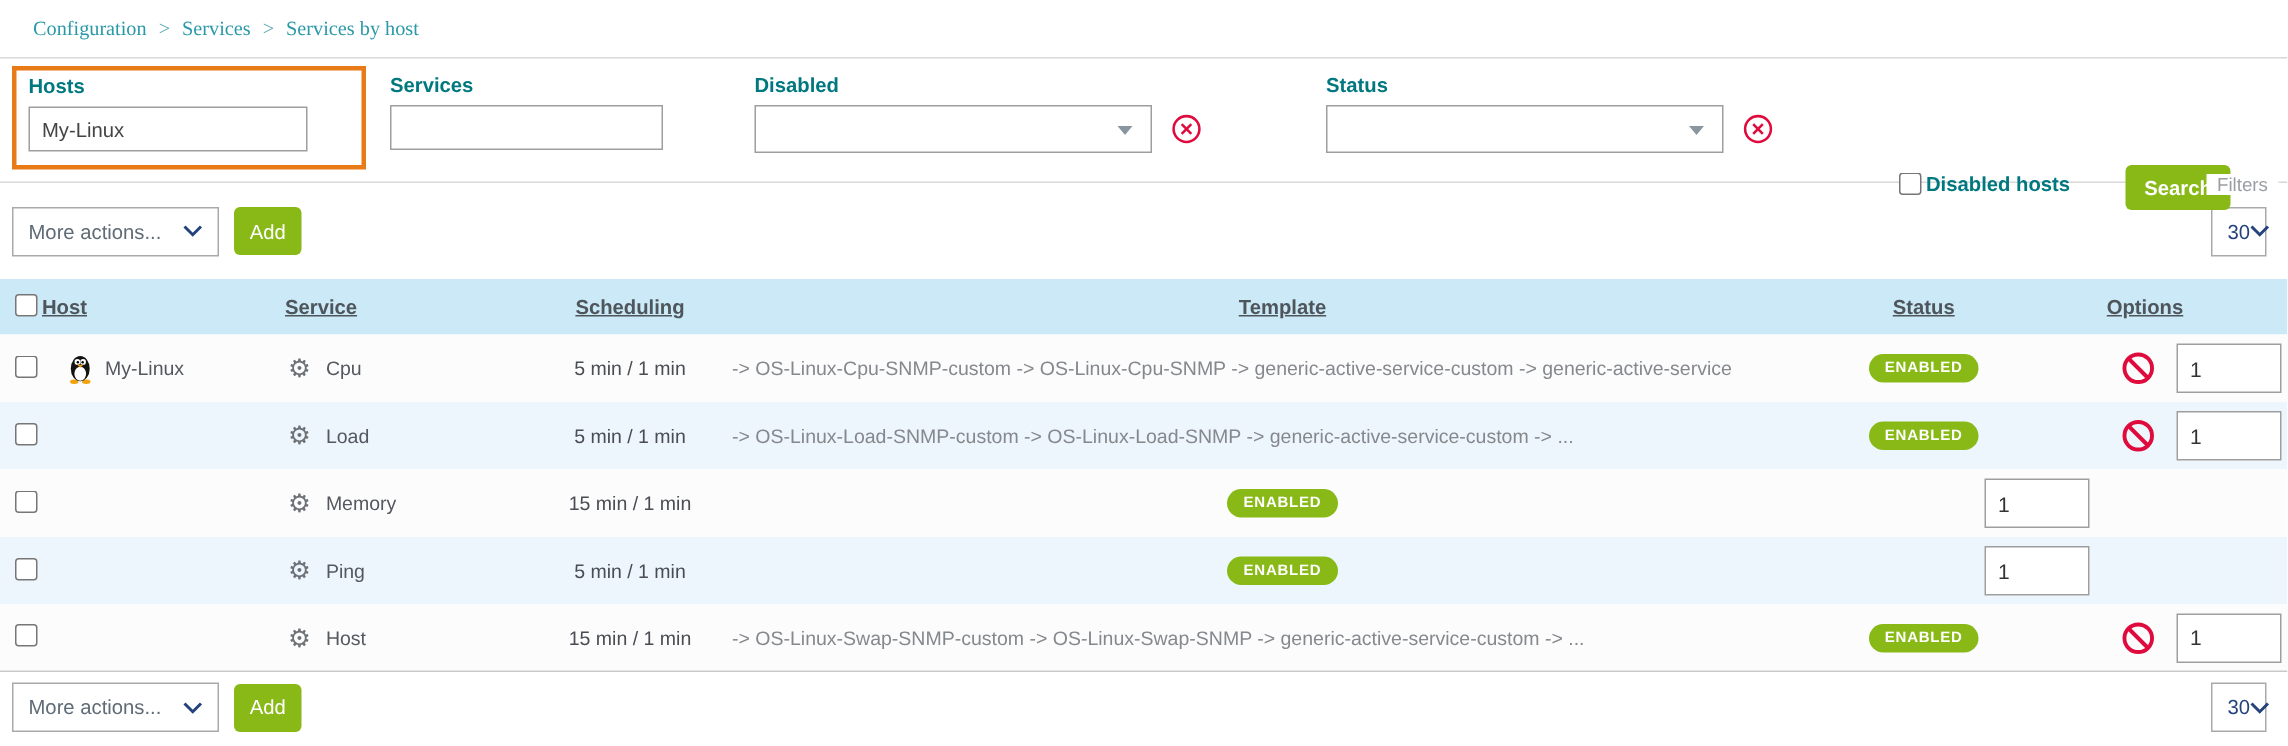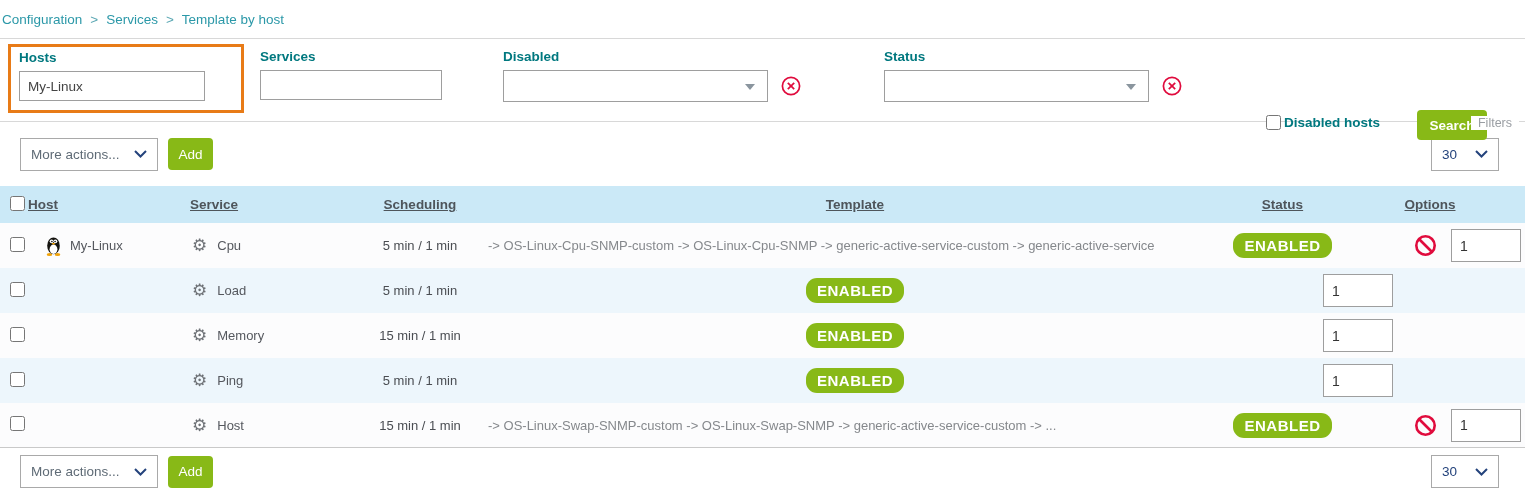--- a/index.html
+++ b/index.html
@@ -1,20 +1,20 @@
 <!DOCTYPE html>
 <html><head>
 <meta charset="utf-8">
 <style>
   * { margin:0; padding:0; box-sizing:border-box; }
   html,body { width:1525px; height:497px; background:#fff; overflow:hidden; }
   body { font-family:"Liberation Sans","DejaVu Sans",sans-serif; font-size:13px; color:#55585e; position:relative; }
 
   
-  .breadcrumb { height:38px; display:flex; align-items:center; gap:8px; padding-left:2px; color:#2b98a8; font-size:13.5px; }
+  .breadcrumb { height:38px; display:flex; align-items:center; gap:8px; padding-left:22px; color:#2b98a8; font-size:13.5px;font-family:Liberation Serif, serif; }
   .breadcrumb .sep { color:#5aa7b3; }
 
   
   .filter-panel { position:relative; height:84px; border-top:1px solid #d8d8d8; border-bottom:1px solid #d8d8d8; background:#fff; }
   .flabel { color:#00787f; font-weight:bold; font-size:13.5px; display:block; }
   .group { position:absolute; top:10px; }
   .hosts-box { position:absolute; left:8px; top:5px; border:3px solid #e87b17; padding:3px 16px 9px 8px; width:236px; }
   .txt-input { border:1px solid #9e9e9e; height:30px; width:186px; margin-top:6px; padding:0 8px; font-size:13.5px; color:#444; font-family:inherit; background:#fff; }
   .group .txt-input { width:182px; }
   .combo-wrap { display:flex; align-items:center; gap:12px; margin-top:6px; }
@@ -22,56 +22,56 @@
   .combo .caret { position:absolute; right:12px; top:13px; width:0; height:0; border-left:5px solid transparent; border-right:5px solid transparent; border-top:6px solid #8a959e; }
   .clear-icon { cursor:pointer; display:inline-flex; }
   .disabled-group { position:absolute; left:1266px; top:76px; display:flex; align-items:flex-start; gap:3px; }
   .disabled-group input { width:15px; height:15px; accent-color:#fff; }
   .disabled-group .flabel { font-size:13.5px; }
   .btn-green { background:#88b917; color:#fff; border:none; border-radius:4px; font-family:inherit; cursor:pointer; }
   .search-btn { position:absolute; left:1417px; top:71px; width:70px; height:30px; font-size:13.5px;font-weight:bold; }
   .filters-caption { position:absolute; right:6px; bottom:-9px; background:#fff; padding:0 7px; color:#9a9ea3; font-size:12.5px; }
 
   
-  .toolbar { display:flex; align-items:center; padding:0 20px; }
+  .toolbar { display:flex; align-items:center; padding:0 8px; }
   .toolbar.top { height:64px; }
   .toolbar.bottom { height:47px; }
   .select-box { display:flex; align-items:center; justify-content:space-between; border:1px solid #a9a9a9; background:#fff; height:33px; padding:0 10px; cursor:pointer; color:#5f6b76; font-size:13.5px; }
   .more-actions { width:138px; }
-  .page-size { width:68px; margin-left:auto; margin-right:6px; color:#24437c; }
+  .page-size { width:37px; margin-left:auto; margin-right:6px; color:#24437c; }
   .add-btn { margin-left:10px; width:45px; height:32px; font-size:13.5px; }
   .chev { flex:none; }
 
   
   .thead { display:grid; grid-template-columns:28px 162px 170px 120px 750px 105px 190px; align-items:center; height:37px; background:#cbe9f7; color:#4e555b; font-weight:bold; font-size:13.5px;text-decoration:underline; }
   .trow { display:grid; grid-template-columns:40px 150px 170px 120px 750px 105px 190px; align-items:center; height:45px; background:#fcfcfd; }
   .trow.alt { background:#edf6fc; }
   .trow:last-of-type { border-bottom:1px solid #c9c9c9; }
   .cell-check { padding-left:10px; }
   .cell-check input { width:15px; height:15px; }
   .cell-host { display:flex; align-items:center; gap:7px; padding-left:4px; }
   .cell-service { display:flex; align-items:center; gap:10px; padding-left:2px; }
   .gear { color:#6e7277; font-size:17px; line-height:1; }
   .cell-sched { text-align:center; color:#4a4d52; }
   .cell-template { padding-left:8px; color:#85888c; white-space:nowrap; overflow:hidden; }
   .th-center { text-align:center; }
   .cell-status { text-align:center; }
-  .badge { display:inline-block; background:#88b917; color:#fff; font-weight:bold; font-size:15px; letter-spacing:.5px; padding:4px 11px; border-radius:11px; }
+  .badge { display:inline-block; background:#88b917; color:#fff; font-weight:bold; font-size:10px; letter-spacing:.5px; padding:4px 11px; border-radius:11px; }
   .cell-options { display:flex; align-items:center; gap:14px; padding-left:79px; }
   .opt-input { width:70px; height:33px; border:1px solid #9e9e9e; padding-left:8px; font-size:14px; color:#333; font-family:inherit; }
 </style>
 </head>
 <body>
 
 <div class="breadcrumb">
   <span>Configuration</span>
   <span class="sep">&gt;</span>
   <span>Services</span>
   <span class="sep">&gt;</span>
-  <span>Template by host</span>
+  <span>Services by host</span>
 </div>
 
 <div class="filter-panel">
 
   <div class="hosts-box">
     <span class="flabel">Hosts</span>
     <input class="txt-input" type="text" value="My-Linux" style="">
   </div>
 
   <div class="group" style="left:260px;">
@@ -185,20 +185,21 @@
   <div class="trow alt">
     <div class="cell-check"><input type="checkbox" style=""></div>
     <div class="cell-host">
         <span></span>
       </div>
     <div class="cell-service">
         <span class="gear">⚙︎</span>
         <span>Load</span>
       </div>
     <div class="cell-sched">5 min / 1 min</div>
+    <div class="cell-template">-&gt; OS-Linux-Load-SNMP-custom -&gt; OS-Linux-Load-SNMP -&gt; generic-active-service-custom -&gt; ...</div>
     <div class="cell-status"><span class="badge">ENABLED</span></div>
     <div class="cell-options">
       <svg width="23" height="23" viewBox="0 0 23 23">
           <circle cx="11.5" cy="11.5" r="9.2" fill="none" stroke="#e00b3d" stroke-width="2.6"></circle>
           <line x1="5" y1="5" x2="18" y2="18" stroke="#e00b3d" stroke-width="2.6"></line>
         </svg>
       <input class="opt-input" type="text" value="1" style="">
     </div>
   </div>
 

